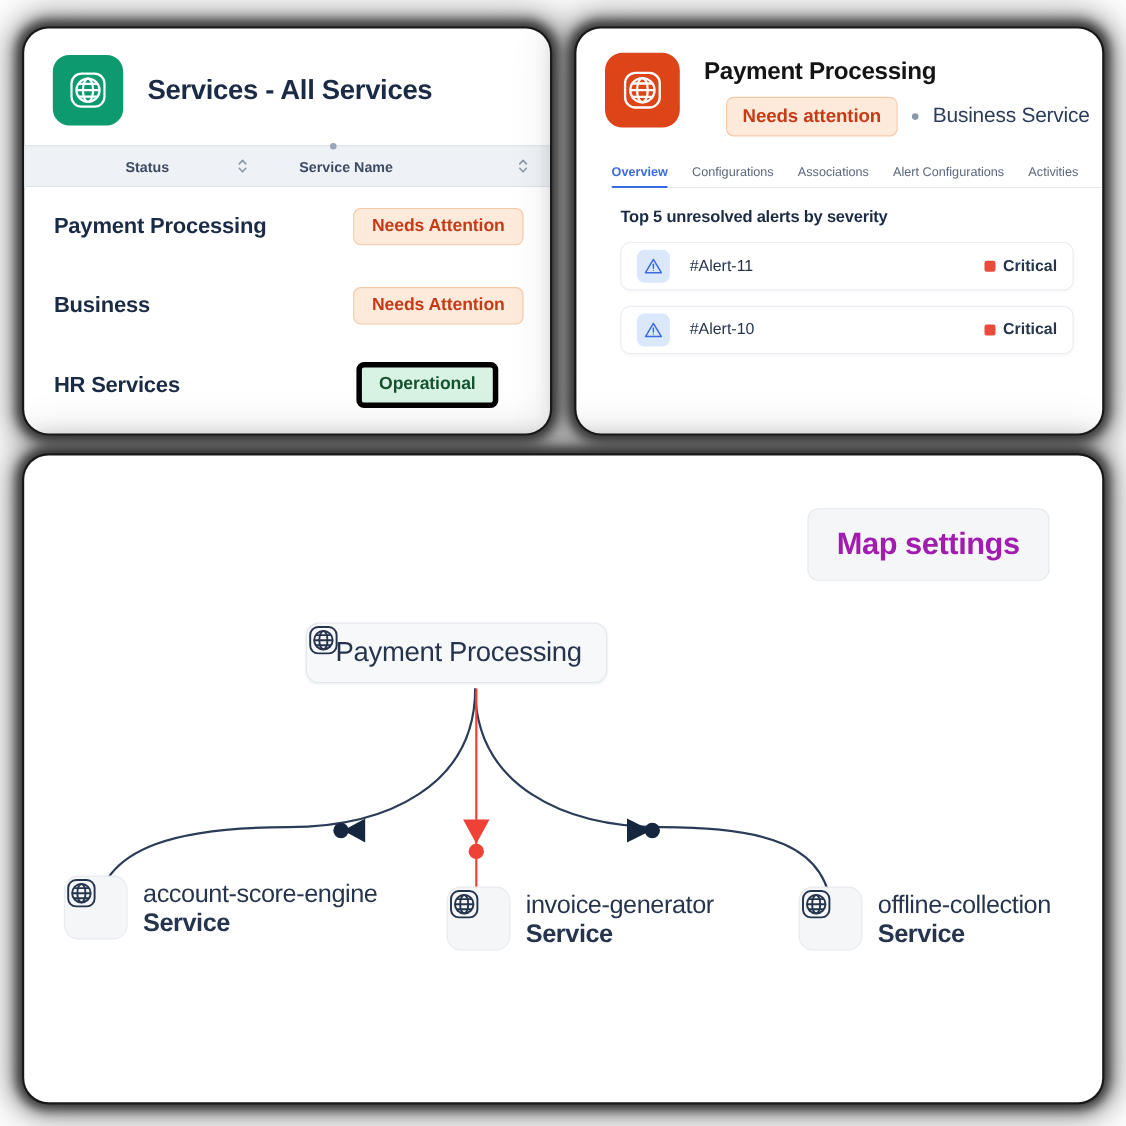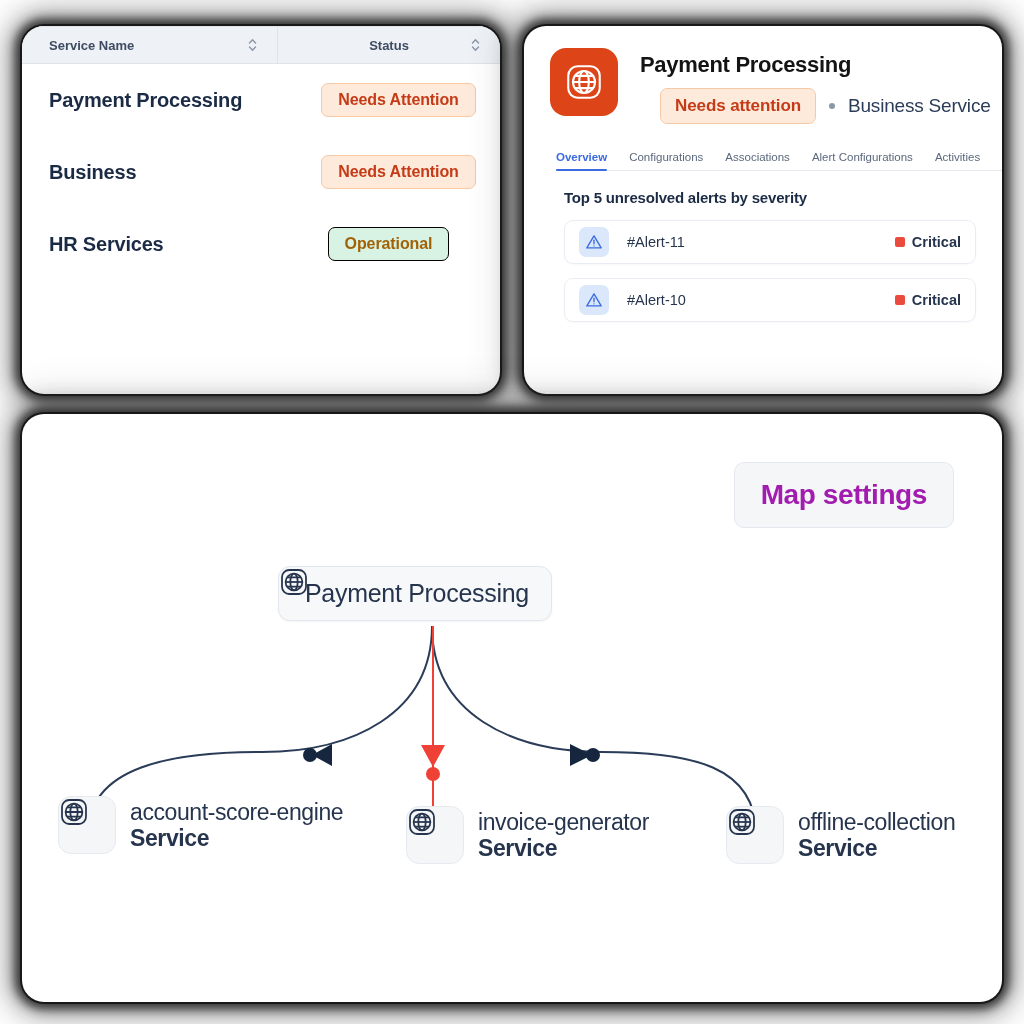--- a/index.html
+++ b/index.html
@@ -79,21 +79,21 @@
   }
   .svc-status { width: 223px; display: flex; justify-content: center; }
   .pill {
     display: inline-block;
     padding: 7px 16px;
     border-radius: 7px;
     font-size: 16px; font-weight: bold; letter-spacing: -0.1px;
     box-sizing: border-box;
   }
   .pill.attention { background: #fdeadb; border: 1px solid #f6c9a6; color: #c53b17; margin-left: 20px; }
-  .pill.operational { background: #d8f2e4; border: 1px solid #000000; color: #a16207; }
+  .pill.operational { background: #d8f2e4; border: 5px solid #000000; color: #14532d; }
 
   
   #detail-card { left: 524px; top: 26px; width: 478px; height: 368px; }
 
   .det-header { display: flex; padding: 22px 0 0 26px; }
   .app-icon.lg { width: 68px; height: 68px; border-radius: 16px; }
   .det-head-text { margin-left: 22px; padding-top: 4px; }
   .det-title { font-size: 22px; font-weight: bold; color: #141414; letter-spacing: -0.3px; }
   .det-meta { display: flex; align-items: center; margin-top: 10px; }
   .det-meta .pill { font-size: 17px; padding: 7px 14px; }
@@ -180,33 +180,47 @@
   }
   .leaf-label .l2 { font-weight: bold; display: block; }
 </style>
 </head>
 <body>
 
 <div id="stage">
 
   <div class="card" id="services-card">
 
+    <div class="svc-header">
+      <div class="app-icon green">
+        <svg width="40" height="40" viewBox="0 0 40 40" fill="none" stroke="#ffffff" stroke-width="2">
+          <rect x="5" y="5" width="30" height="30" rx="9"></rect>
+          <circle cx="20" cy="20" r="10.5"></circle>
+          <ellipse cx="20" cy="20" rx="4.6" ry="10.5"></ellipse>
+          <line x1="9.6" y1="20" x2="30.4" y2="20"></line>
+          <line x1="11.6" y1="14.2" x2="28.4" y2="14.2"></line>
+          <line x1="11.6" y1="25.8" x2="28.4" y2="25.8"></line>
+        </svg>
+      </div>
+      <div class="svc-title">Services - All Services</div>
+      <div class="title-dot"></div>
+    </div>
 
     <div class="tbl-head">
-      <div class="th th-name">
-        <span>Service Name</span>
+      <div class="th th-status">
+        <span>Status</span>
         <span class="sort-ico">
           <svg width="9" height="14" viewBox="0 0 9 14" fill="none" stroke="#8a97a8" stroke-width="1.4" stroke-linecap="round" stroke-linejoin="round">
             <polyline points="1.5,5 4.5,1.8 7.5,5"></polyline>
             <polyline points="1.5,9 4.5,12.2 7.5,9"></polyline>
           </svg>
         </span>
       </div>
-      <div class="th th-status">
-        <span>Status</span>
+      <div class="th th-name">
+        <span>Service Name</span>
         <span class="sort-ico">
           <svg width="9" height="14" viewBox="0 0 9 14" fill="none" stroke="#8a97a8" stroke-width="1.4" stroke-linecap="round" stroke-linejoin="round">
             <polyline points="1.5,5 4.5,1.8 7.5,5"></polyline>
             <polyline points="1.5,9 4.5,12.2 7.5,9"></polyline>
           </svg>
         </span>
       </div>
     </div>
 
     <div class="svc-row">

